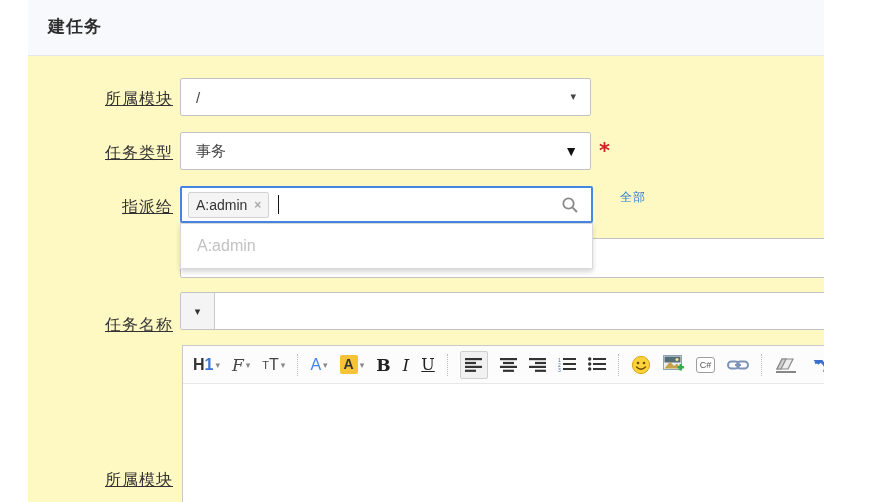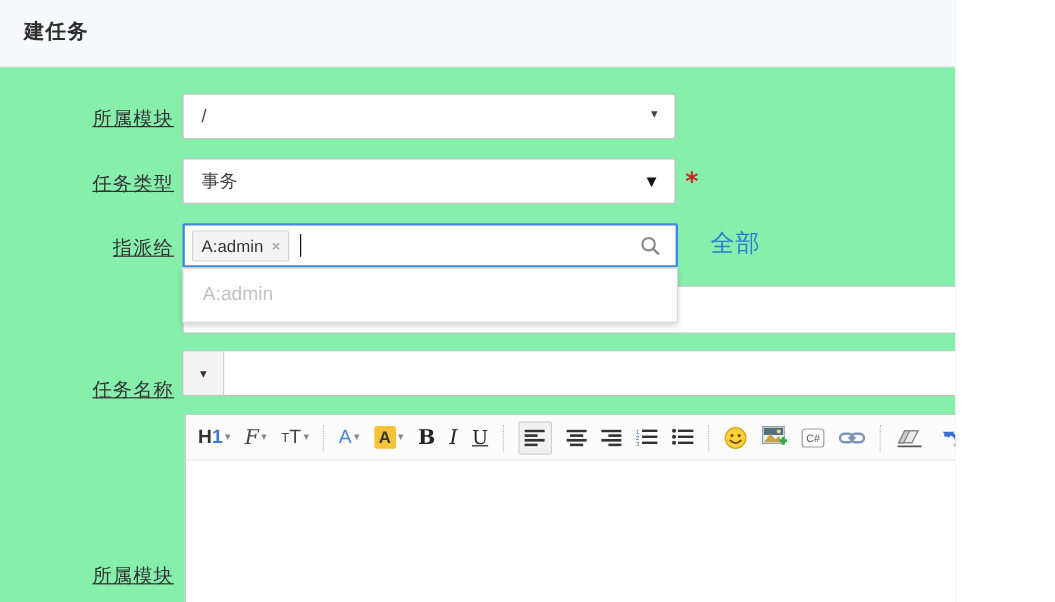--- a/index.html
+++ b/index.html
@@ -1,20 +1,21 @@
 <!DOCTYPE html>
 <html><head>
 <meta charset="utf-8">
 <style>
   * { margin:0; padding:0; box-sizing:border-box; }
   html,body { background:#fff; }
   #screen {
     position:relative; width:796px; height:502px; overflow:hidden;
-    background:#86efac; font-family:"Liberation Sans","DejaVu Sans",sans-serif;
+    background:#fef9c3; font-family:"Liberation Sans","DejaVu Sans",sans-serif;
     color:#333;
+    margin-left:28px;
   }
   
   .page-header {
     position:absolute; left:0; top:0; width:879px; height:56px;
     background:#f8f9fc; border-bottom:1px solid #e5e6ea;
   }
   .page-title {
     position:absolute; left:20px; top:0; line-height:54px;
     font-size:17px; font-weight:bold; color:#2d2d2d; letter-spacing:1px;
   }
@@ -53,21 +54,21 @@
     padding:0 7px; font-size:14px; color:#333;
   }
   .picker-tag .tag-close {
     margin-left:7px; color:#aaa; font-size:12px; font-weight:bold; cursor:pointer;
   }
   .text-caret {
     display:inline-block; width:1px; height:19px; background:#111; margin-left:9px;
   }
   .picker-search { position:absolute; right:11px; top:7px; }
   .all-link {
-    position:absolute; left:592px; top:189px; font-size:20px; color:#2b7bd3;
+    position:absolute; left:592px; top:189px; font-size:12px; color:#2b7bd3;
     text-decoration:none; letter-spacing:1px;
   }
   
   .picker-dropdown {
     position:absolute; left:152px; top:223px; width:413px; height:46px;
     background:#fff; border:1px solid #d9d9d9;
     box-shadow:0 3px 5px rgba(0,0,0,0.16);
     z-index:6;
   }
   .picker-dropdown .dd-item {

